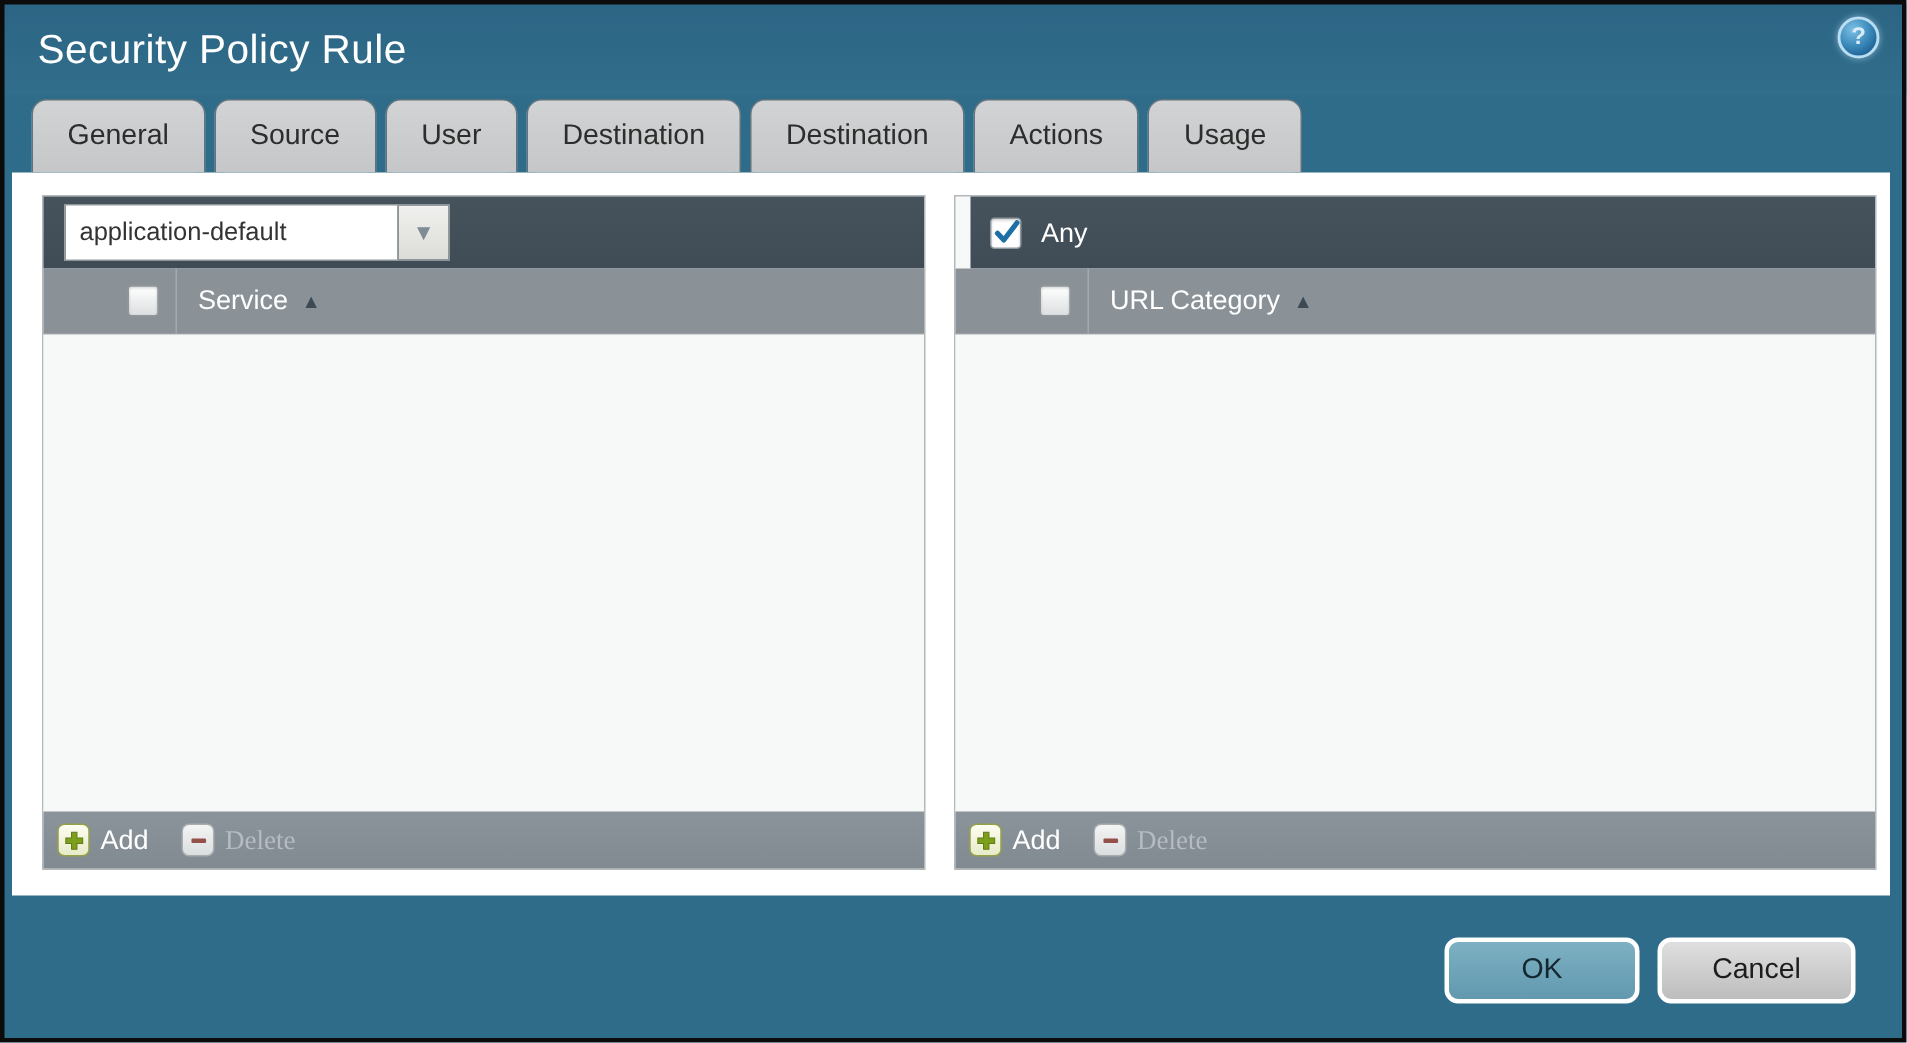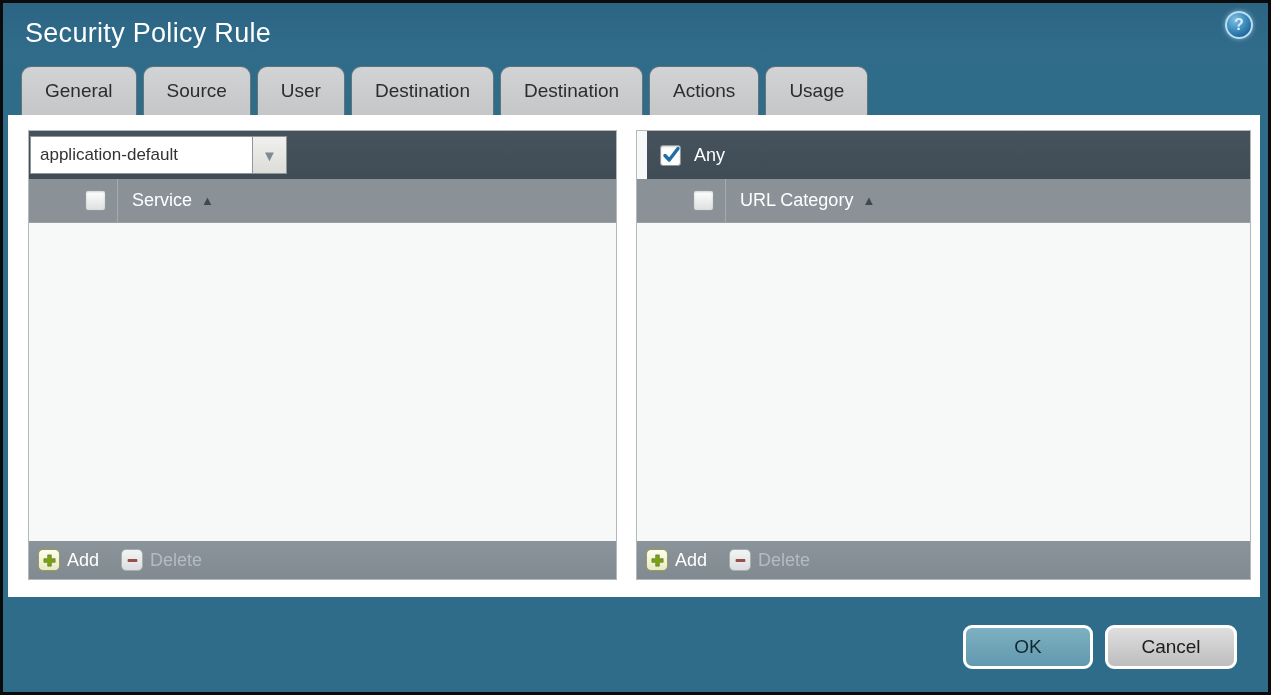--- a/index.html
+++ b/index.html
@@ -26,21 +26,21 @@
 
   
   .content { position:absolute; left:8px; top:115px; width:1252px; height:482px; background:#fff; }
 
   .panel { position:absolute; top:15px; height:450px; display:flex; flex-direction:column;
     border:1px solid #b3b8bb; background:#f7f8f8; }
   .panel-left  { left:20px;  width:589px; }
   .panel-right { left:628px; width:615px; }
 
   .panel-topbar { height:48px; background:linear-gradient(#46525c,#3f4b55); display:flex; align-items:center;
-    padding-left:1px; flex:0 0 auto; }
+    padding-left:14px; flex:0 0 auto; }
 
   
   .dropdown { display:flex; align-items:stretch; height:38px; }
   .dropdown-value { width:222px; background:#fff; border:1px solid #8f9699; border-right:none;
     font-size:17px; color:#333; display:flex; align-items:center; padding-left:9px; }
   .dropdown-btn { width:35px; background:linear-gradient(#f0f0ee,#dcdcd8); border:1px solid #8f9699;
     display:flex; align-items:center; justify-content:center; color:#7e8b94; font-size:15px; cursor:pointer; }
 
   
   .any-bar { gap:13px; padding-left:13px; color:#fff; font-size:18px;margin-left:10px; }
@@ -59,21 +59,21 @@
   .sort-icon { margin-left:9px; color:#3d4a54; font-size:13px; }
 
   .list-body { flex:1 1 auto; background:#f7f8f8; }
 
   .footer-row { height:38px; background:linear-gradient(#8c949b,#828a91); display:flex; align-items:center;
     padding-left:9px; gap:22px; flex:0 0 auto; }
   .tool-btn { display:flex; align-items:flex-end; gap:7px; cursor:pointer; font-size:18px; color:#fff; }
   .tool-btn .tool-icon { width:22px; height:22px; border-radius:5px; display:flex; align-items:center; justify-content:center; }
   .add-btn .tool-icon { background:linear-gradient(#fdfdf2,#e7ebc7); border:1px solid #96a04b; }
   .del-btn .tool-icon { background:linear-gradient(#f3f4f4,#dbdedf); border:1px solid #a8adb0; }
-  .del-btn { color:#b5bbc0; cursor:default; }
+  .del-btn { color:#b5bbc0; cursor:default;font-family:Liberation Serif, serif; }
 
   
   .btn { position:absolute; top:625px; height:44px; border:3px solid #fff; border-radius:9px;
     font-size:19px; display:flex; align-items:center; justify-content:center; cursor:pointer;
     font-family:"Liberation Sans",sans-serif; }
   .btn-ok { left:963px; width:130px; background:linear-gradient(#7db0c2,#6299af); color:#132731; }
   .btn-cancel { left:1105px; width:132px; background:linear-gradient(#dfdfdf,#bdbdbd); color:#1c1c1c; }
 </style>
 </head>
 <body>

